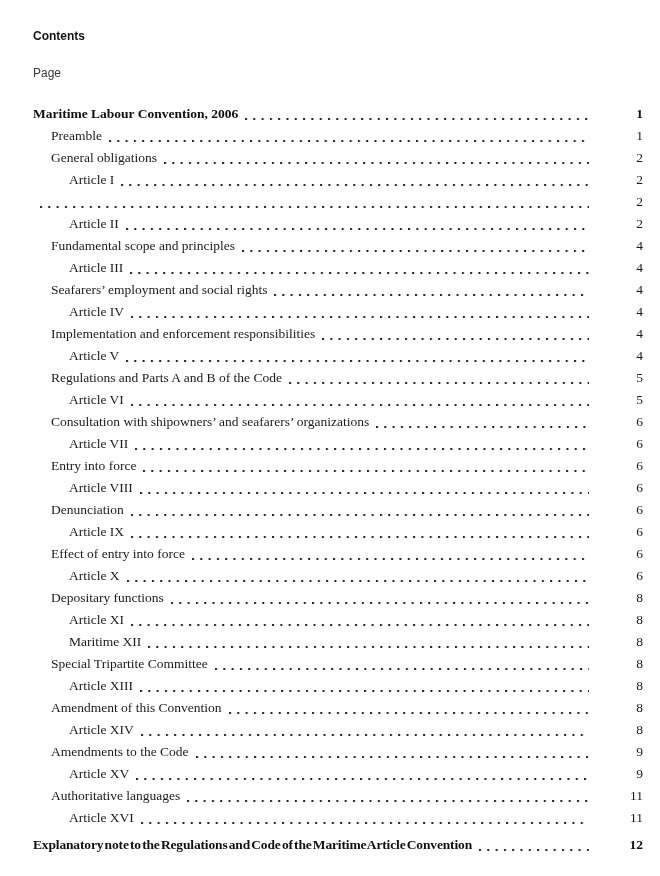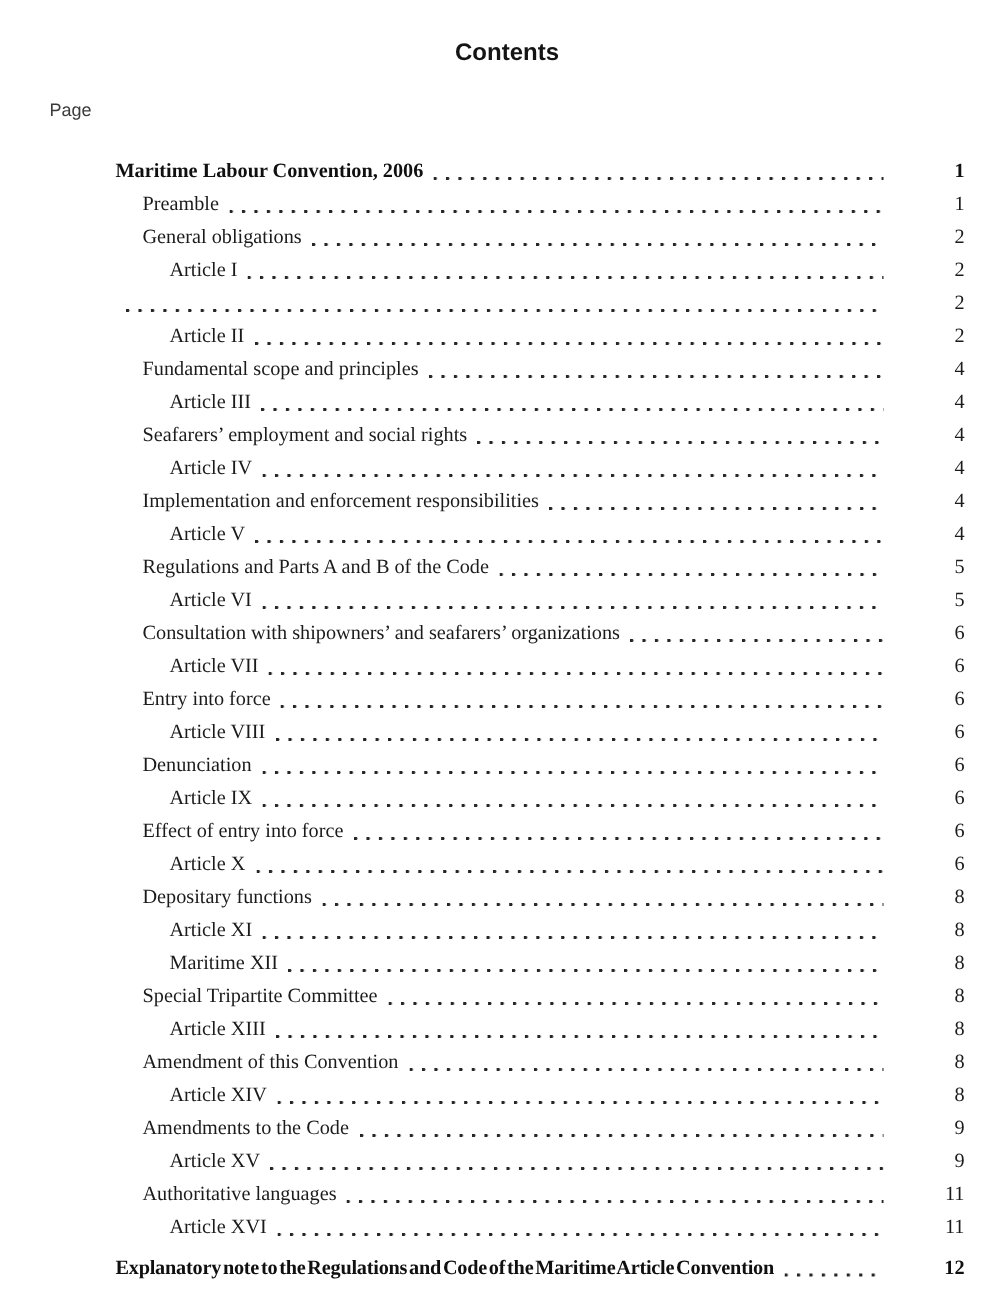--- a/index.html
+++ b/index.html
@@ -18,44 +18,42 @@
   }
   .content {
     position: absolute;
     left: 33px;
     top: 0;
     width: 610px;
   }
   .doc-title {
     margin: 0;
     padding-top: 27px;
-    text-align: center;
     font-family: "Liberation Sans", sans-serif;
     font-weight: bold;
-    font-size: 16px;
+    font-size: 12px;
     line-height: 18px;
     color: #141414;
   }
   .page-col-label {
     margin-top: 21px;
     font-family: "Liberation Sans", sans-serif;
     font-size: 12px;
     line-height: 14px;
     color: #3a3a3a;
   }
   .toc {
     margin-top: 23px;
   }
   .row {
     display: flex;
     align-items: flex-end;
     height: 22px;
     font-size: 13.5px;
     line-height: 22px;
-    margin-left: 44px;
   }
   .row.gap { margin-top: 5px; }
   .row.bold .label,
   .row.bold .pagenum { font-weight: bold; color: #101010; }
   .row.tight .label { letter-spacing: -0.15px; word-spacing: -2px; }
   .lvl0 .label { padding-left: 0; }
   .lvl1 .label { padding-left: 18px; }
   .lvl2 .label { padding-left: 36px; text-align: center; }
   .label {
     white-space: nowrap;

